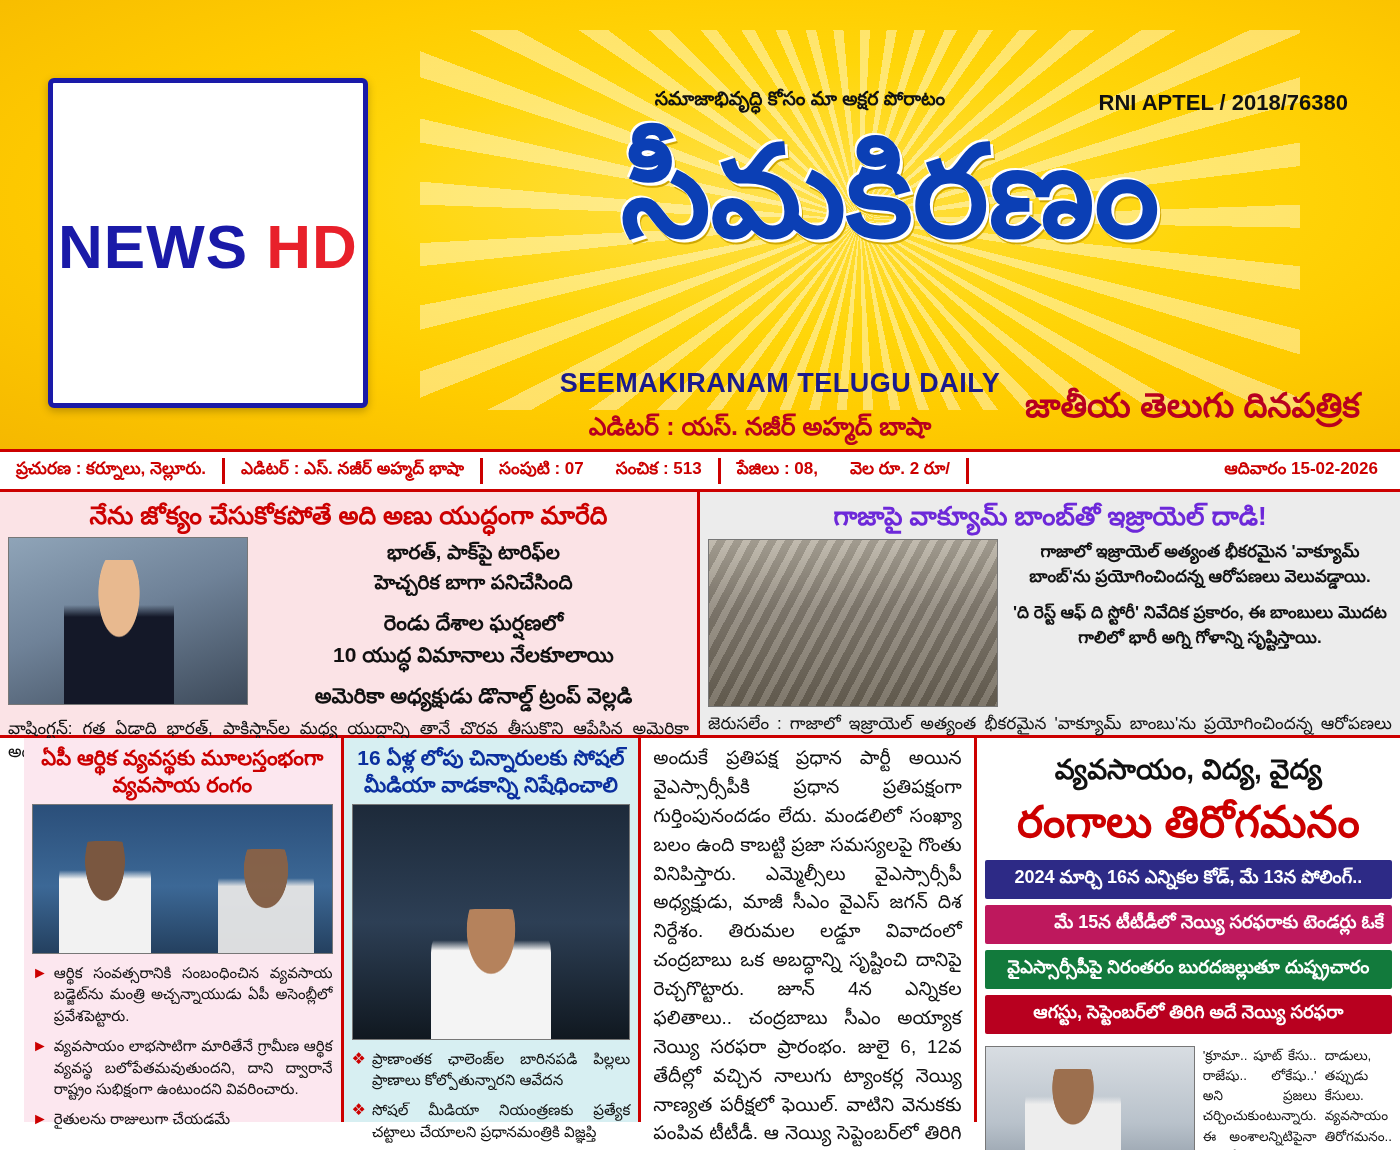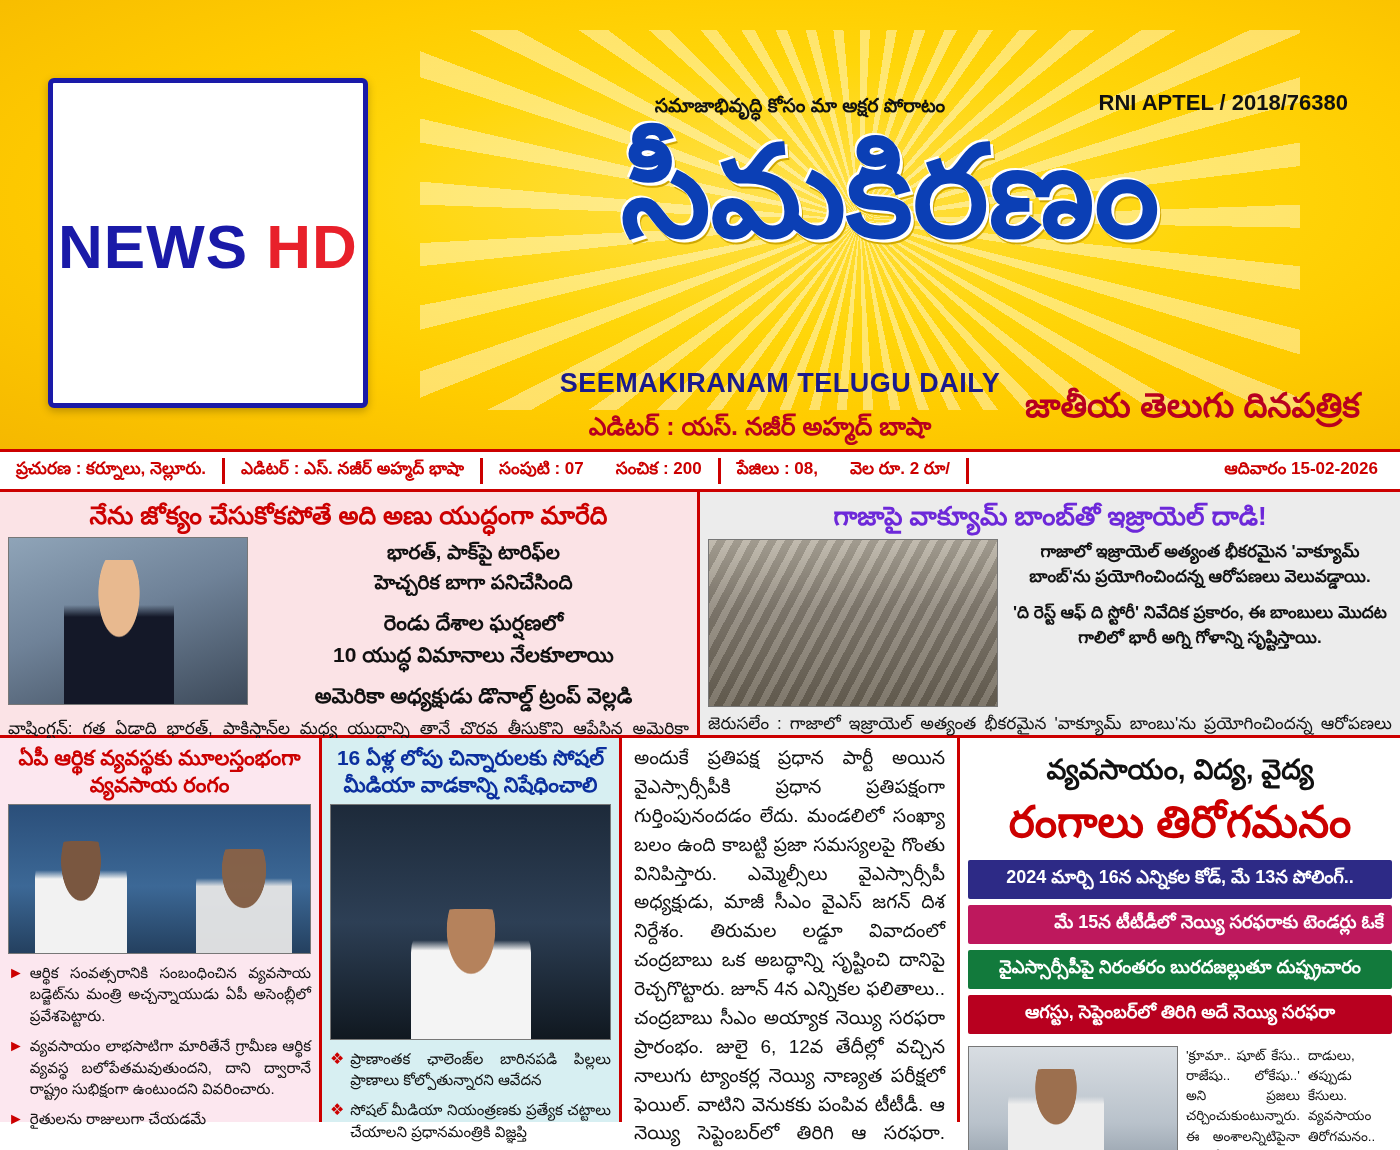--- a/index.html
+++ b/index.html
@@ -41,21 +41,21 @@
     background:#fff; color:#e8202a; border:2px solid #e8202a; border-radius: 12px;
     font-size: 22px; padding: 0 10px; font-weight:bold; letter-spacing:0;
   }
   .logo-news {
     width: 100%; text-align:center; font-size: 62px; font-weight:bold;
     color:#1a1aa8; padding-top: 6px; letter-spacing: 1px;
   }
   .logo-news .hd { color:#e8202a; }
 
   .tagline-top {
-    position:absolute; left: 520px; top: 95px; width: 560px; text-align:center;
+    position:absolute; left: 520px; top: 88px; width: 560px; text-align:center;
     font-size: 19px; font-weight: bold; color:#111;
   }
   .rni {
     position:absolute; right: 52px; top: 90px; font-size: 22px; font-weight: bold; color:#111;
   }
   .telugu-title {
     position:absolute; left: 420px; top: 112px; width: 940px; text-align:center;
     font-size: 128px; font-weight: bold; line-height: 1.25;
     color:#0b3fb5;
     text-shadow: 3px 3px 0 #fff, -2px -2px 0 #fff, 4px 5px 0 #d1a800;
@@ -118,21 +118,21 @@
   .story-text .line {
     text-align:center; font-size: 20px; color:#111; line-height: 1.5; font-weight:600;
   }
   .story-text .line.big { font-size: 21px; }
   .story-caption {
     font-size: 17px; color:#111; line-height:1.35; text-align:justify; padding-top: 6px;
   }
   .sig { color:#c00; font-weight:bold; font-size: 13px; text-align:right; padding-right: 10px; }
 
   
-  .lower { display:flex; height: 384px; }
+  .lower { display:flex; height: 384px; padding-left: 24px; }
   .col { padding: 6px 8px; }
   .col1 { width: 322px; background:#fce7ef; border-right:3px solid #c00; }
   .col2 { width: 300px; background:#d7eff2; border-right:3px solid #c00; }
   .col3 { width: 338px; background:#ffffff; border-right:3px solid #c00; }
   .col4 { flex:1; background:#ffffff; }
 
   .col-head-red {
     text-align:center; font-size: 21px; font-weight:bold; color:#c00; line-height:1.3; padding-bottom:5px;
   }
   .col-head-blue {
@@ -216,21 +216,21 @@
     <div class="editor-line">ఎడిటర్ : యస్. నజీర్ అహ్మద్ బాషా</div>
     <div class="natl-line">జాతీయ తెలుగు దినపత్రిక</div>
   </div>
 
   <div class="infobar">
     <div class="cell">ప్రచురణ : కర్నూలు, నెల్లూరు.</div>
     <div class="sep"></div>
     <div class="cell">ఎడిటర్ : ఎస్. నజీర్ అహ్మద్ భాషా</div>
     <div class="sep"></div>
     <div class="cell">సంపుటి : 07</div>
-    <div class="cell">సంచిక : 200</div>
+    <div class="cell">సంచిక : 513</div>
     <div class="sep"></div>
     <div class="cell">పేజిలు : 08,</div>
     <div class="cell">వెల రూ. 2 రూ/</div>
     <div class="sep"></div>
     <div class="grow"></div>
     <div class="cell date">ఆదివారం 15-02-2026</div>
   </div>
 
   <div class="top-row">
 

